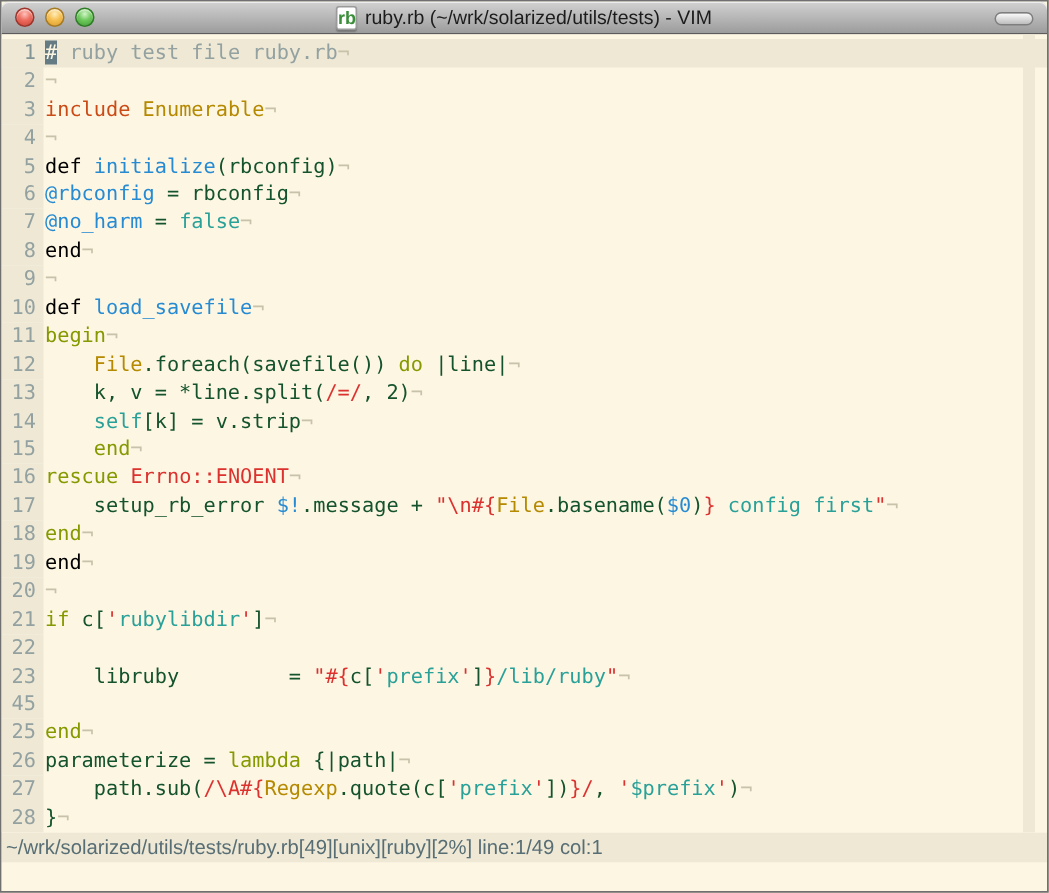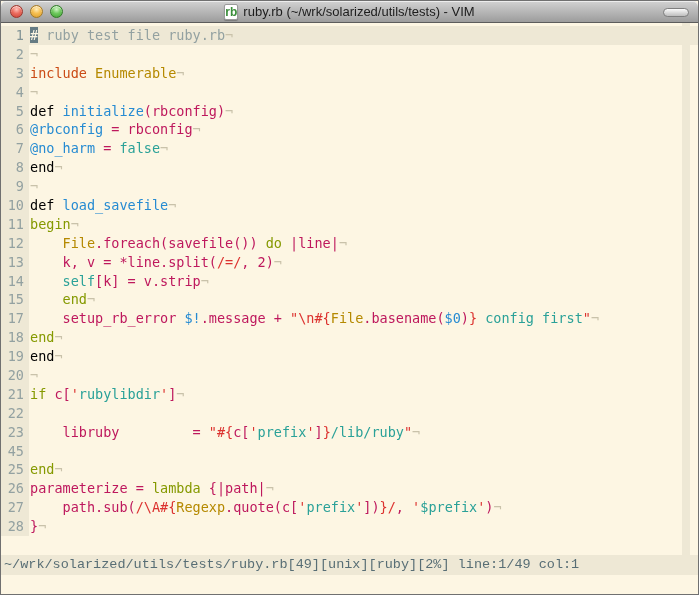--- a/index.html
+++ b/index.html
@@ -47,35 +47,35 @@
   }
   .colorcolumn { position:absolute; left:681px; top:0; bottom:0; width:8px; background:#eee8d5; }
   .row { display:flex; height:18.9px; line-height:18.9px; white-space:pre; position:relative; z-index:1; }
   .row.cursorline { background:#eee8d5; }
   .gutter {
     flex:0 0 28px; width:28px; text-align:right; padding-right:5px;
     color:#93a1a1; background:#eee8d5;
   }
   .row.cursorline .gutter { background:#eee8d5; color:#839496; }
   .code { padding-left:1px; }
-  .tok-default { color:#be185d; }
+  .tok-default { color:#14532d; }
   .tok-comment { color:#93a1a1; }
   .tok-keyword { color:#859900; }
   .tok-define  { color:#000000; }
   .tok-ident   { color:#268bd2; }
   .tok-type    { color:#b58900;margin-top:32px; }
   .tok-string  { color:#2aa198; }
   .tok-special { color:#dc322f; }
   .tok-preproc { color:#cb4b16; }
   .tok-cursor  { background:#657b83; color:#fdf6e3; }
   .eol { color:#c9c2aa; }
   
   .statusbar {
     flex:0 0 20px; height:20px; background:#eee8d5; color:#586e75;
-    font-family:Liberation Mono, monospace; font-size:13.5px;
+    font-family:Liberation Sans, sans-serif; font-size:13.5px;
     line-height:20px; padding-left:3px; white-space:pre; overflow:hidden;
   }
   .cmdline { flex:0 0 19px; height:19px; background:#fdf6e3; }
 </style>
 </head>
 <body>
 
 <div class="window">
   <div class="titlebar">
     <div class="lights">
@@ -101,20 +101,21 @@
       <div class="row"><span class="gutter">6</span><span class="code"><span class="tok-ident">@rbconfig</span><span class="tok-default"> = rbconfig</span><span class="eol">¬</span></span></div>
       <div class="row"><span class="gutter">7</span><span class="code"><span class="tok-ident">@no_harm</span><span class="tok-default"> = </span><span class="tok-string">false</span><span class="eol">¬</span></span></div>
       <div class="row"><span class="gutter">8</span><span class="code"><span class="tok-define">end</span><span class="eol">¬</span></span></div>
       <div class="row"><span class="gutter">9</span><span class="code"><span class="eol">¬</span></span></div>
       <div class="row"><span class="gutter">10</span><span class="code"><span class="tok-define">def</span><span class="tok-default"> </span><span class="tok-ident">load_savefile</span><span class="eol">¬</span></span></div>
       <div class="row"><span class="gutter">11</span><span class="code"><span class="tok-keyword">begin</span><span class="eol">¬</span></span></div>
       <div class="row"><span class="gutter">12</span><span class="code"><span class="tok-default">    </span><span class="tok-type">File</span><span class="tok-default">.foreach(savefile()) </span><span class="tok-keyword">do</span><span class="tok-default"> |line|</span><span class="eol">¬</span></span></div>
       <div class="row"><span class="gutter">13</span><span class="code"><span class="tok-default">    k, v = *line.split(</span><span class="tok-special">/=/</span><span class="tok-default">, 2)</span><span class="eol">¬</span></span></div>
       <div class="row"><span class="gutter">14</span><span class="code"><span class="tok-default">    </span><span class="tok-string">self</span><span class="tok-default">[k] = v.strip</span><span class="eol">¬</span></span></div>
       <div class="row"><span class="gutter">15</span><span class="code"><span class="tok-default">    </span><span class="tok-keyword">end</span><span class="eol">¬</span></span></div>
+      <div class="row"><span class="gutter">16</span><span class="code"><span class="tok-keyword">rescue</span><span class="tok-default"> </span><span class="tok-special">Errno::ENOENT</span><span class="eol">¬</span></span></div>
       <div class="row"><span class="gutter">17</span><span class="code"><span class="tok-default">    setup_rb_error </span><span class="tok-ident">$!</span><span class="tok-default">.message + </span><span class="tok-special">"\n#{</span><span class="tok-type">File</span><span class="tok-default">.basename(</span><span class="tok-ident">$0</span><span class="tok-default">)</span><span class="tok-special">}</span><span class="tok-string"> config first</span><span class="tok-special">"</span><span class="eol">¬</span></span></div>
       <div class="row"><span class="gutter">18</span><span class="code"><span class="tok-keyword">end</span><span class="eol">¬</span></span></div>
       <div class="row"><span class="gutter">19</span><span class="code"><span class="tok-define">end</span><span class="eol">¬</span></span></div>
       <div class="row"><span class="gutter">20</span><span class="code"><span class="eol">¬</span></span></div>
       <div class="row"><span class="gutter">21</span><span class="code"><span class="tok-keyword">if</span><span class="tok-default"> c[</span><span class="tok-special">'</span><span class="tok-string">rubylibdir</span><span class="tok-special">'</span><span class="tok-default">]</span><span class="eol">¬</span></span></div>
       <div class="row"><span class="gutter">22</span></div>
       <div class="row"><span class="gutter">23</span><span class="code"><span class="tok-default">    libruby         = </span><span class="tok-special">"#{</span><span class="tok-default">c[</span><span class="tok-special">'</span><span class="tok-string">prefix</span><span class="tok-special">'</span><span class="tok-default">]</span><span class="tok-special">}</span><span class="tok-string">/lib/ruby</span><span class="tok-special">"</span><span class="eol">¬</span></span></div>
       <div class="row"><span class="gutter">45</span></div>
       <div class="row"><span class="gutter">25</span><span class="code"><span class="tok-keyword">end</span><span class="eol">¬</span></span></div>
       <div class="row"><span class="gutter">26</span><span class="code"><span class="tok-default">parameterize = </span><span class="tok-keyword">lambda</span><span class="tok-default"> {|path|</span><span class="eol">¬</span></span></div>

